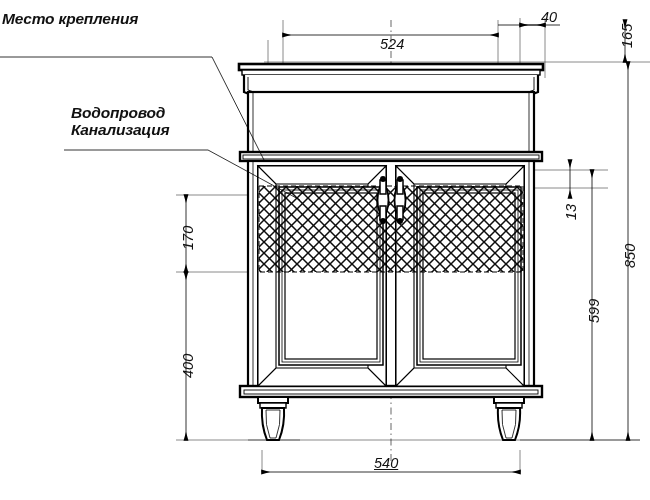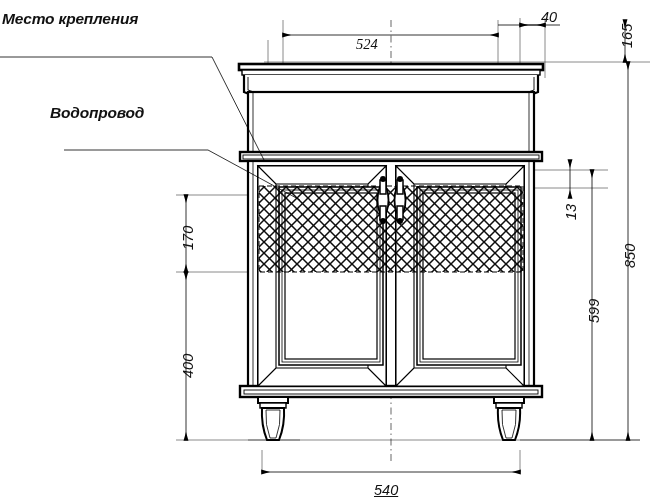--- a/index.html
+++ b/index.html
@@ -144,27 +144,28 @@
     <line x1="186" y1="195" x2="186" y2="272" marker-start="url(#arS)" marker-end="url(#ar)"></line>
     <line x1="186" y1="272" x2="186" y2="440" marker-start="url(#arS)" marker-end="url(#ar)"></line>
     <line x1="262" y1="472" x2="520" y2="472" marker-start="url(#arS)" marker-end="url(#ar)"></line>
   </g>
 </svg>
 
 <div class="lbl" style="left:2px;top:10px;">
   <div>Место крепления</div>
 </div>
 
-<div class="lbl" style="left:50px;top:104px;">
+<div class="lbl" style="left:71px;top:104px;">
   <div>Водопровод</div>
+  <div>Канализация</div>
 </div>
 
-<div class="dim" style="left:356px;top:36px;font-family:Liberation Serif, serif;">524</div>
+<div class="dim" style="left:380px;top:36px;">524</div>
 <div class="dim" style="left:541px;top:9px;">40</div>
 <div class="dim rot" style="left:619px;top:48px;">165</div>
 <div class="dim rot" style="left:563px;top:220px;">13</div>
 <div class="dim rot" style="left:586px;top:323px;">599</div>
 <div class="dim rot" style="left:622px;top:268px;">850</div>
 <div class="dim rot" style="left:180px;top:250px;">170</div>
 <div class="dim rot" style="left:180px;top:378px;">400</div>
-<div class="dim" style="left:374px;top:482px;text-decoration:underline;">540</div>
+<div class="dim" style="left:374px;top:455px;text-decoration:underline;">540</div>
 
 </div>
 
 </body></html>

